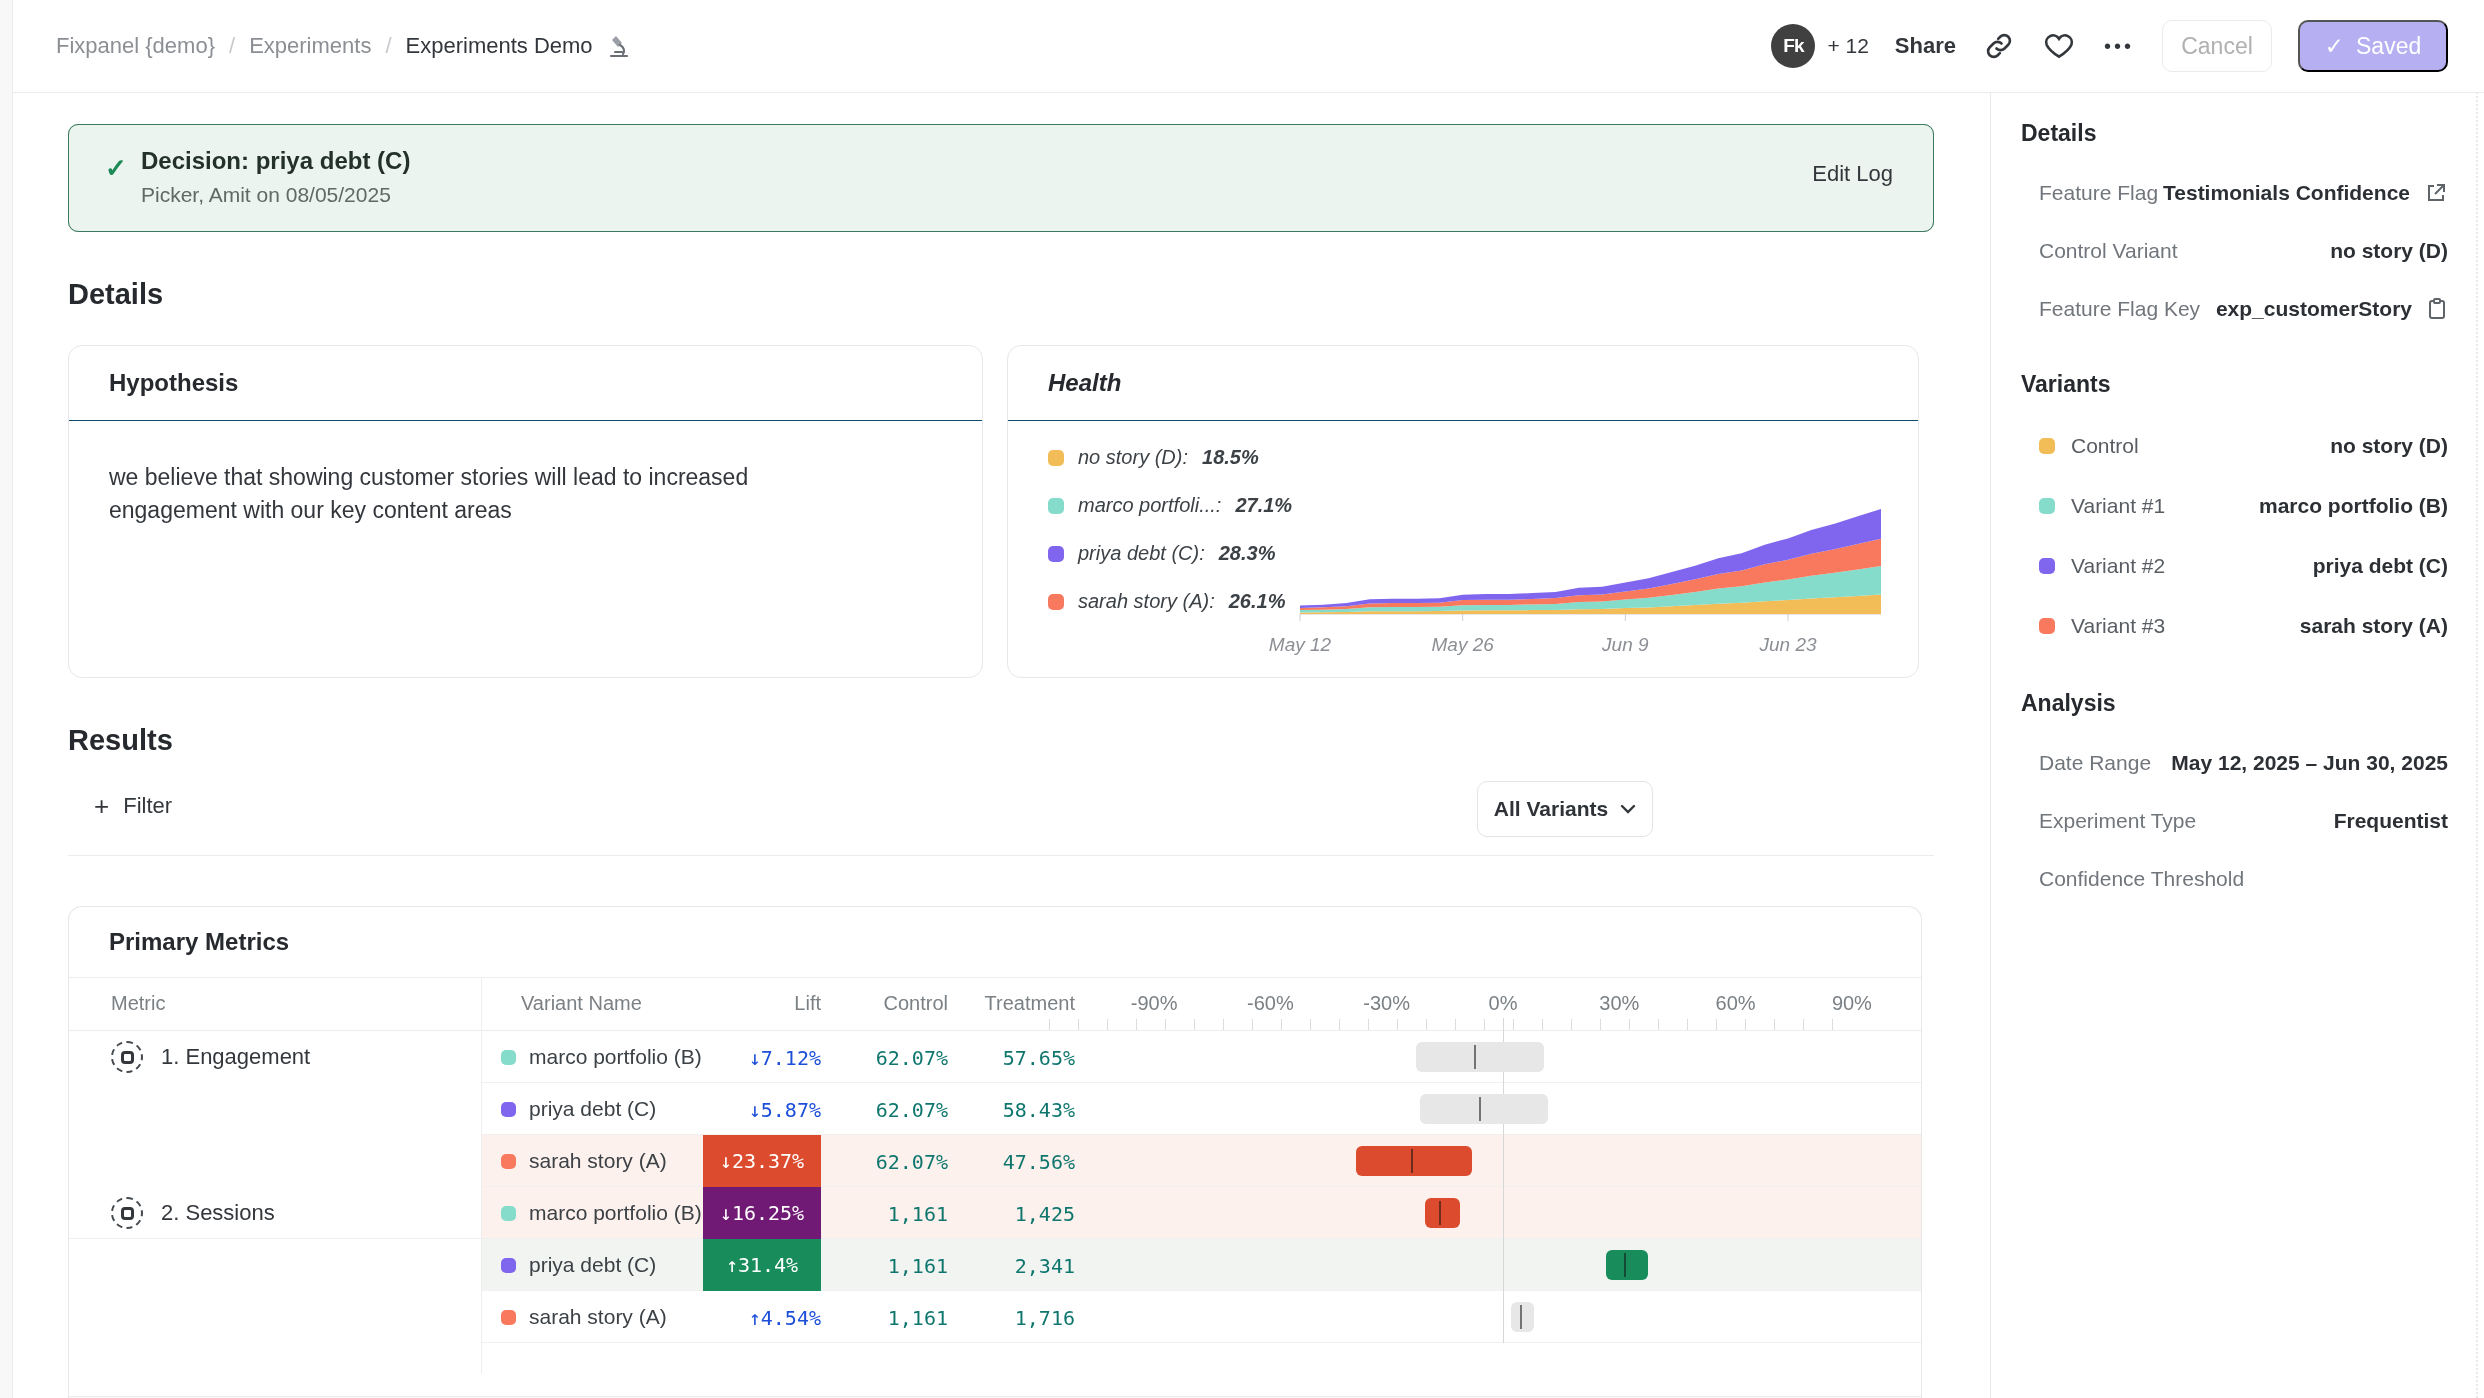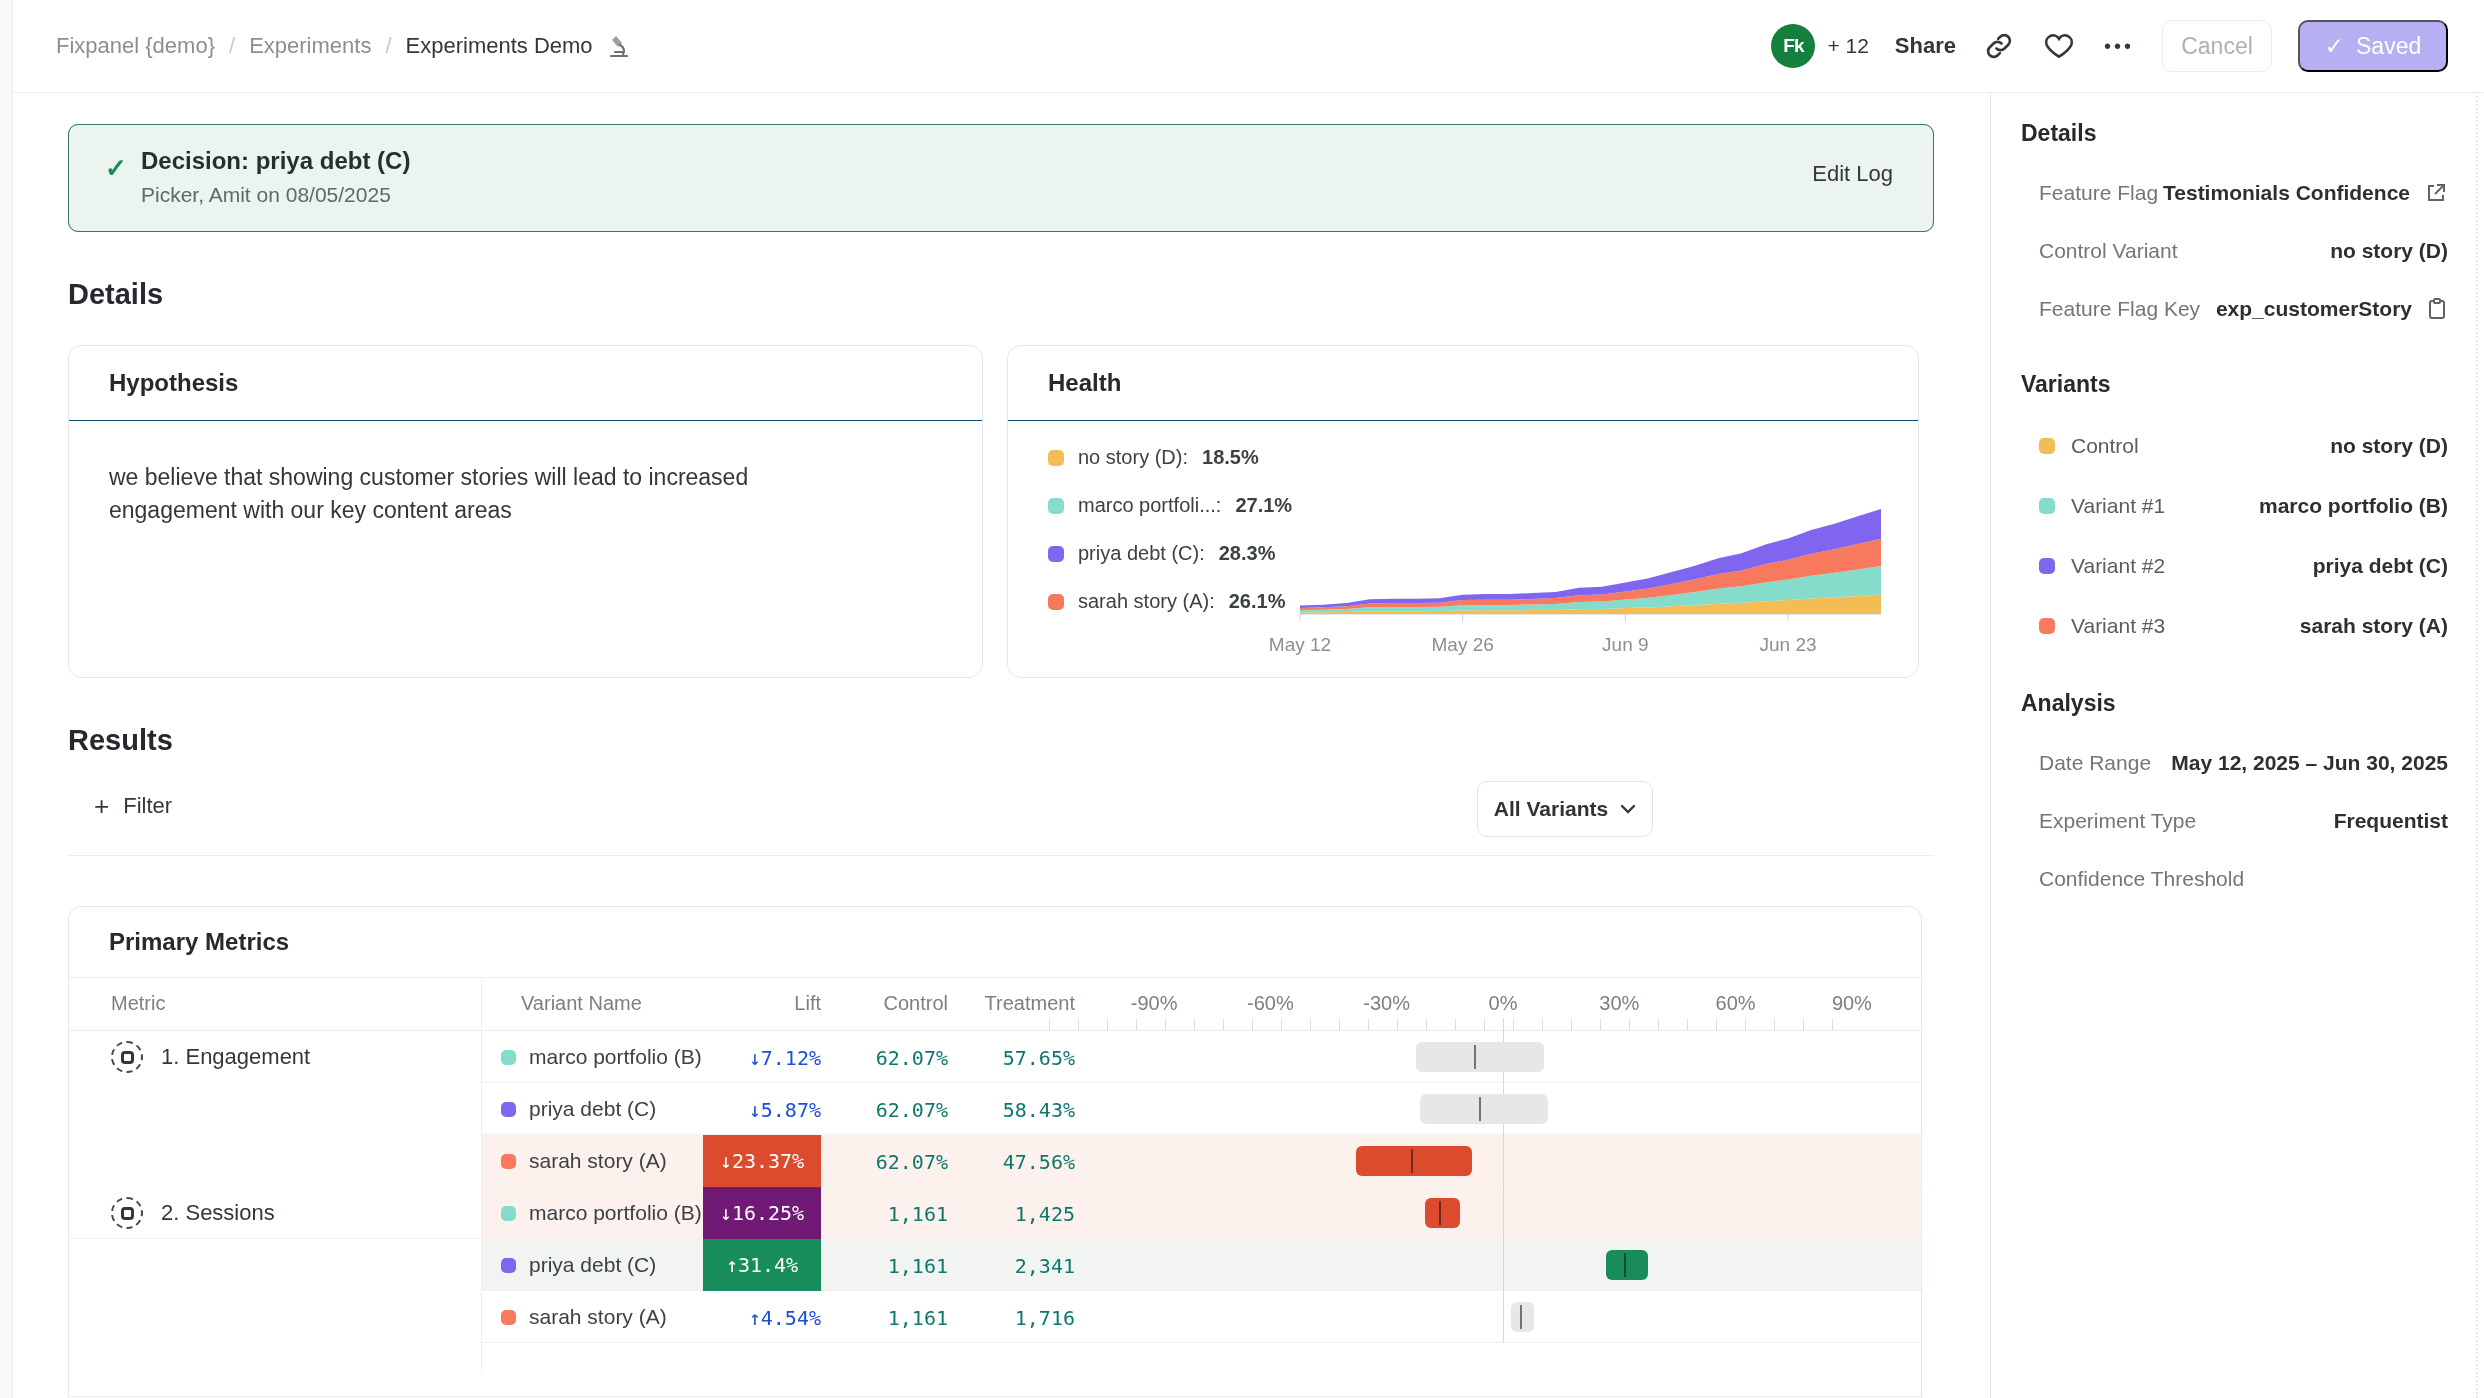--- a/index.html
+++ b/index.html
@@ -8,21 +8,21 @@
   .left-strip{position:absolute;left:0;top:0;bottom:0;width:12px;background:#f8f8f8;border-right:1px solid #ececec;z-index:5;}
   .right-dots{position:absolute;right:6px;top:92px;bottom:0;width:0;border-right:2px dotted #d9d9d9;opacity:.6;}
 
   
   header{position:absolute;left:0;top:0;right:0;height:92px;background:#fff;border-bottom:1px solid #ececec;z-index:4;}
   .breadcrumb{position:absolute;left:56px;top:0;height:92px;display:flex;align-items:center;gap:14px;font-size:22px;}
   .bc.dim{color:#8b8f94;cursor:pointer;}
   .bc.current{color:#33373c;font-weight:500;}
   .sep{color:#c7cacd;}
   .hdr-actions{position:absolute;right:36px;top:0;height:92px;display:flex;align-items:center;gap:26px;}
-  .avatar{width:44px;height:44px;border-radius:50%;background:#15803d;color:#fff;display:flex;align-items:center;justify-content:center;
+  .avatar{width:44px;height:44px;border-radius:50%;background:#404040;color:#fff;display:flex;align-items:center;justify-content:center;
     font-weight:700;font-size:19px;letter-spacing:-1px;}
   .collab{font-size:21px;color:#33373c;margin-left:-14px;}
   .share{font-size:22px;font-weight:600;color:#33373c;cursor:pointer;}
   .icon-btn{width:34px;height:34px;display:flex;align-items:center;justify-content:center;cursor:pointer;color:#33373c;}
   .dots{font-size:20px;letter-spacing:3px;color:#33373c;}
   .btn{height:52px;border-radius:10px;display:flex;align-items:center;justify-content:center;font-size:23px;box-sizing:border-box;cursor:pointer;}
   .btn-cancel{width:110px;border:1px solid #ebebeb;background:#fff;color:#b0b0b0;}
   .btn-saved{width:150px;background:#b6aff2;color:#fff;gap:12px;font-weight:500;}
 
   
@@ -37,21 +37,21 @@
   .banner-sub{position:absolute;left:72px;top:58px;font-size:21px;color:#5e6a64;}
   .banner-action{position:absolute;right:40px;top:36px;font-size:22px;color:#33373c;cursor:pointer;}
 
   h2.sect{margin:46px 0 0 56px;font-size:29px;color:#26292d;}
 
   
   .cards-row{display:flex;gap:24px;margin:34px 56px 0 56px;}
   .card{background:#fff;border:1px solid #e7e7e7;border-radius:14px;box-sizing:border-box;}
   .card-hd{height:74px;border-bottom:1px solid #0c4a6e;display:flex;align-items:center;padding:0 40px;font-size:24px;font-weight:700;color:#26292d;}
   .card-hypothesis{width:915px;height:333px;}
-  .card-health{width:912px;height:333px;position:relative;}
+  .card-health{width:912px;height:333px;position:relative;font-style:italic;}
   .hyp-body{padding:40px 140px 0 40px;font-size:23px;line-height:1.42;color:#33373c;}
 
   .health-legend{position:absolute;left:40px;top:100px;display:flex;flex-direction:column;gap:25px;}
   .leg-item{display:flex;align-items:center;gap:14px;font-size:20px;color:#3c4146;cursor:pointer;}
   .leg-swatch{width:16px;height:16px;border-radius:5px;flex:0 0 auto;}
   .leg-val{font-weight:700;}
   .health-chart{position:absolute;left:286px;top:118px;width:600px;height:160px;}
   .hc-label{position:absolute;top:288px;font-size:19px;color:#8b8f94;transform:translateX(-50%);}
 
   

